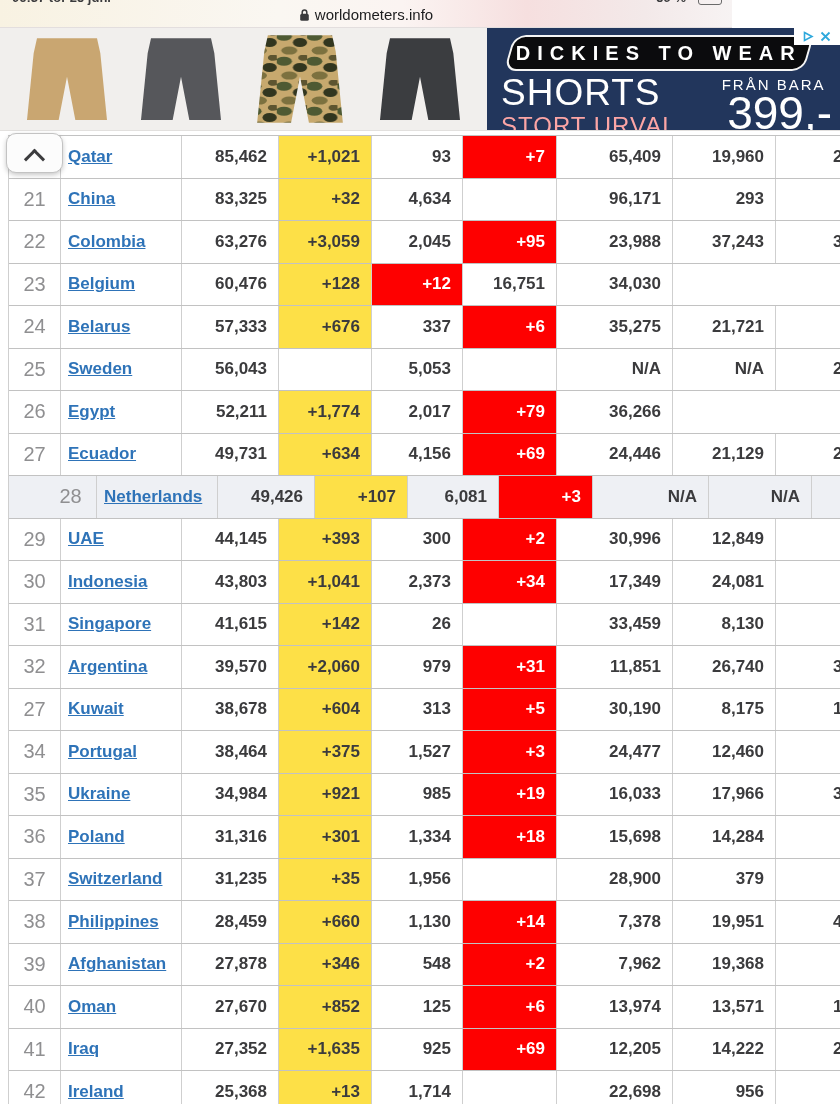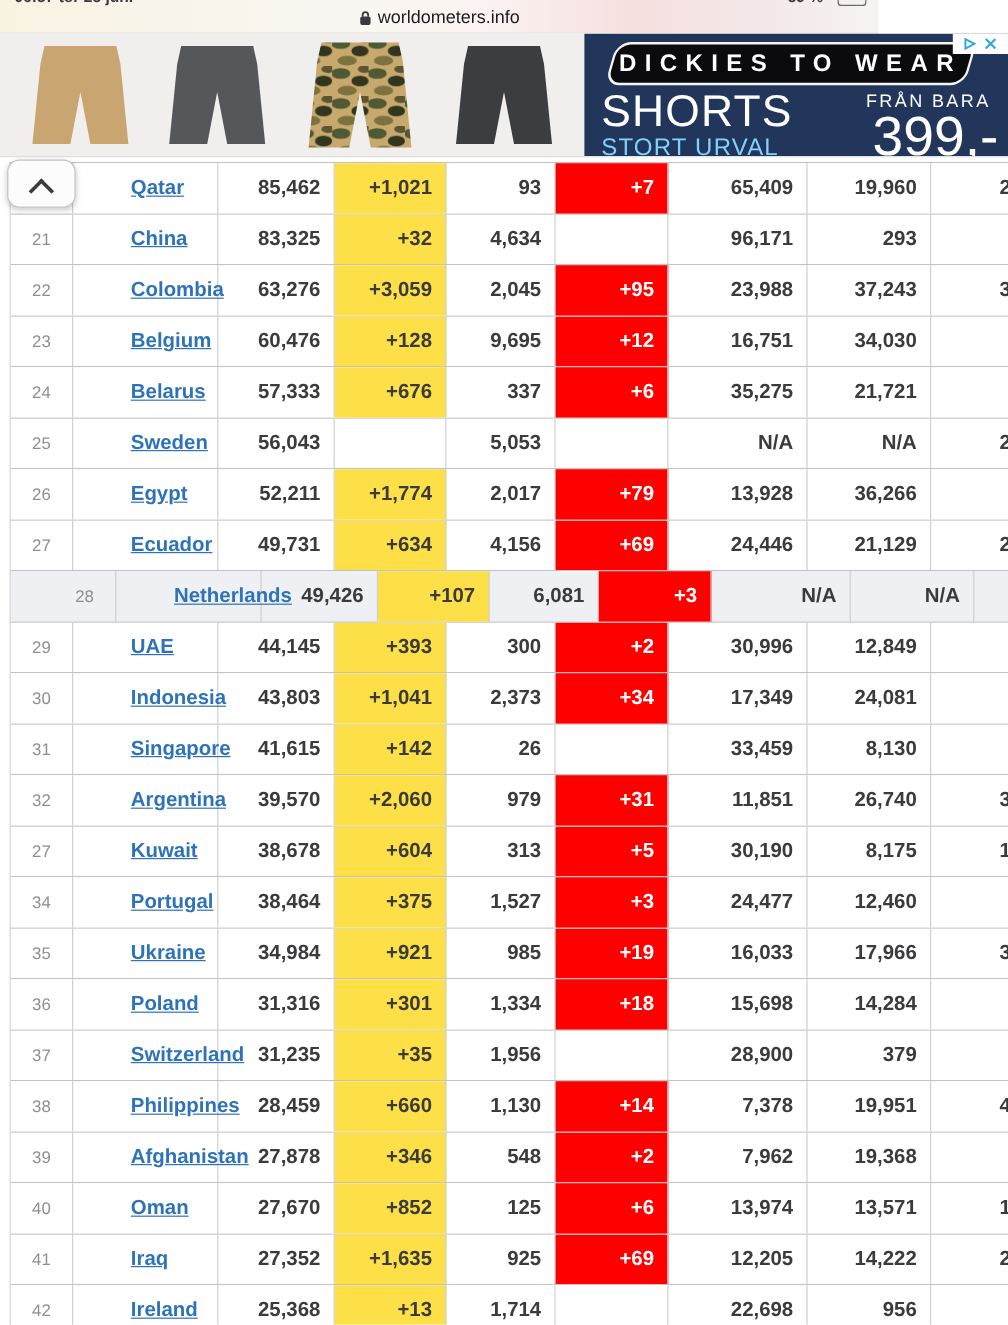--- a/index.html
+++ b/index.html
@@ -25,38 +25,38 @@
   .ad-products { position:absolute; left:0; top:0; width:487px; height:103px;
         display:flex; align-items:center; justify-content:space-around; padding:0 10px; }
   .ad-right { position:absolute; left:487px; top:0; width:353px; height:103px; background:#22365c; }
   .dickies-plate { position:absolute; left:22px; top:7px; width:300px; height:36px; background:#0b0b0d;
         border:2px solid #f5f5f5; border-radius:12px; transform:skewX(-16deg);
         display:flex; align-items:center; justify-content:center; }
   .dickies-text { transform:skewX(16deg); color:#fff; font-weight:700; font-size:20px; letter-spacing:7px;
         white-space:nowrap; }
   .ad-lower { position:absolute; left:14px; right:8px; top:46px; display:flex; justify-content:space-between;gap:20px; }
   .ad-shorts-word { color:#fff; font-size:37px; letter-spacing:1px; line-height:38px; }
-  .ad-subline { color:#7dd3fc; font-size:20px; letter-spacing:1px; }
+  .ad-subline { color:#fca5a5; font-size:24px; letter-spacing:1px; }
   .ad-pricecol { text-align:center; margin-top:2px; }
   .ad-pricelabel { color:#fff; font-size:15px; letter-spacing:2px; }
   .ad-price { color:#fff; font-size:46px; line-height:40px;margin-left:12px; }
   .adchoices { position:absolute; top:0; right:0; width:46px; height:17px; background:#fff;
         display:flex; align-items:center; justify-content:center; gap:6px; }
 
   
   .tbl { position:absolute; left:8px; top:135px; width:832px; border-top:1px solid #c2c2c2;
          border-left:1px solid #cfcfcf; }
   .trow { display:grid; grid-template-columns:52px 121px 97px 93px 91px 94px 116px 103px 130px;
           height:42.5px; border-bottom:1px solid #c2c2c2; background:#fff; }
   .trow.shaded { background:#eef0f4;padding-left:36px; }
   .cell { display:flex; align-items:center; border-right:1px solid #cfcfcf; font-size:17px;
           font-weight:700; color:#3b3b3d; }
-  .c-rank { justify-content:center; font-size:14px; font-weight:400; color:#8f8f91; }
+  .c-rank { justify-content:center; font-size:20px; font-weight:400; color:#8f8f91; }
   .c-countrycell { padding-left:7px; }
-  .c-countrycell a { color:#2e73b8; font-weight:700; text-decoration:underline;margin-left:41px; }
+  .c-countrycell a { color:#2e73b8; font-weight:700; text-decoration:underline; }
   .num { justify-content:flex-end; padding-right:11px; }
   .c-new.yellow { background:#fde047; }
   .c-ndeaths.red { background:#fe0000; color:#fff; }
   .c-clip { padding-left:57px; border-right:none; }
 
   
   .topbtn { position:absolute; left:6px; top:133px; width:57px; height:40px; background:#fcfcfc;
         border:1px solid #c3c3c3; border-radius:10px; box-shadow:0 2px 5px rgba(0,0,0,.22);
         display:flex; align-items:center; justify-content:center; z-index:5; cursor:pointer; }
   .chevron-up { width:15px; height:15px; border-top:3.5px solid #3c3c3e; border-left:3.5px solid #3c3c3e;
@@ -174,21 +174,20 @@
     <div class="cell num c-active">37,243</div>
     <div class="cell c-clip">3</div>
   </div>
       <div class="trow">
     <div class="cell c-rank">23</div>
     <div class="cell c-countrycell">
       <a href="#" class="c-country">Belgium</a>
     </div>
     <div class="cell num c-total">60,476</div>
     <div class="cell num c-new yellow">+128</div>
-    <div class="cell num c-deaths">9,695</div>
     <div class="cell num c-ndeaths red">+12</div>
     <div class="cell num c-rec">16,751</div>
     <div class="cell num c-active">34,030</div>
     <div class="cell c-clip"></div>
   </div>
       <div class="trow">
     <div class="cell c-rank">24</div>
     <div class="cell c-countrycell">
       <a href="#" class="c-country">Belarus</a>
     </div>
@@ -215,21 +214,20 @@
   </div>
       <div class="trow">
     <div class="cell c-rank">26</div>
     <div class="cell c-countrycell">
       <a href="#" class="c-country">Egypt</a>
     </div>
     <div class="cell num c-total">52,211</div>
     <div class="cell num c-new yellow">+1,774</div>
     <div class="cell num c-deaths">2,017</div>
     <div class="cell num c-ndeaths red">+79</div>
-    <div class="cell num c-rec">13,928</div>
     <div class="cell num c-active">36,266</div>
     <div class="cell c-clip"></div>
   </div>
       <div class="trow">
     <div class="cell c-rank">27</div>
     <div class="cell c-countrycell">
       <a href="#" class="c-country">Ecuador</a>
     </div>
     <div class="cell num c-total">49,731</div>
     <div class="cell num c-new yellow">+634</div>

